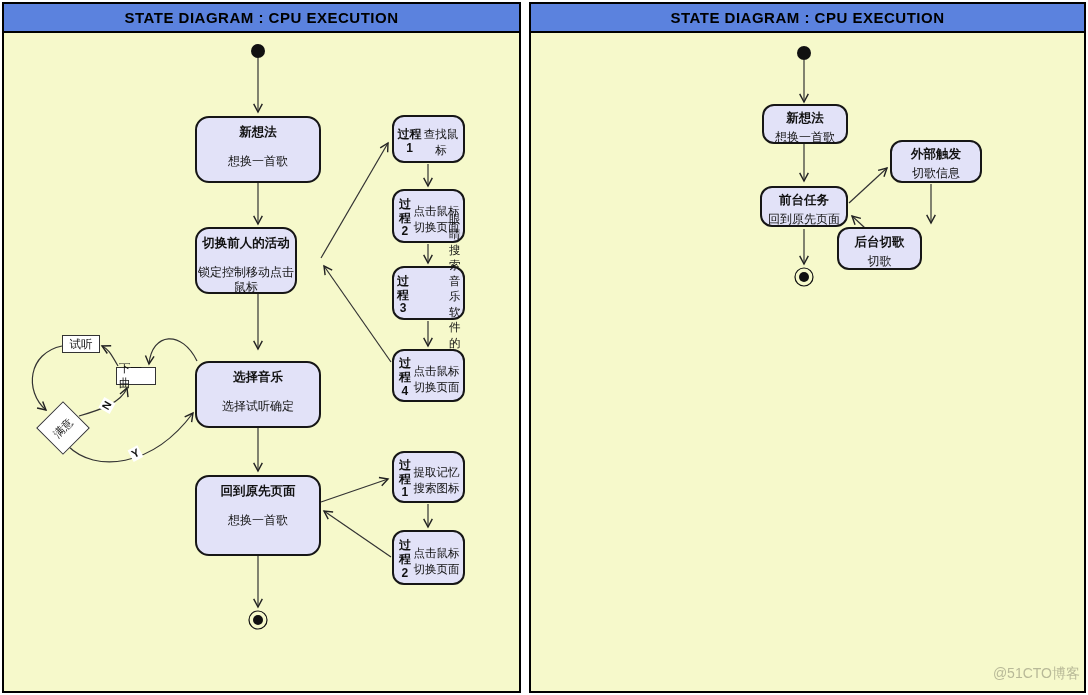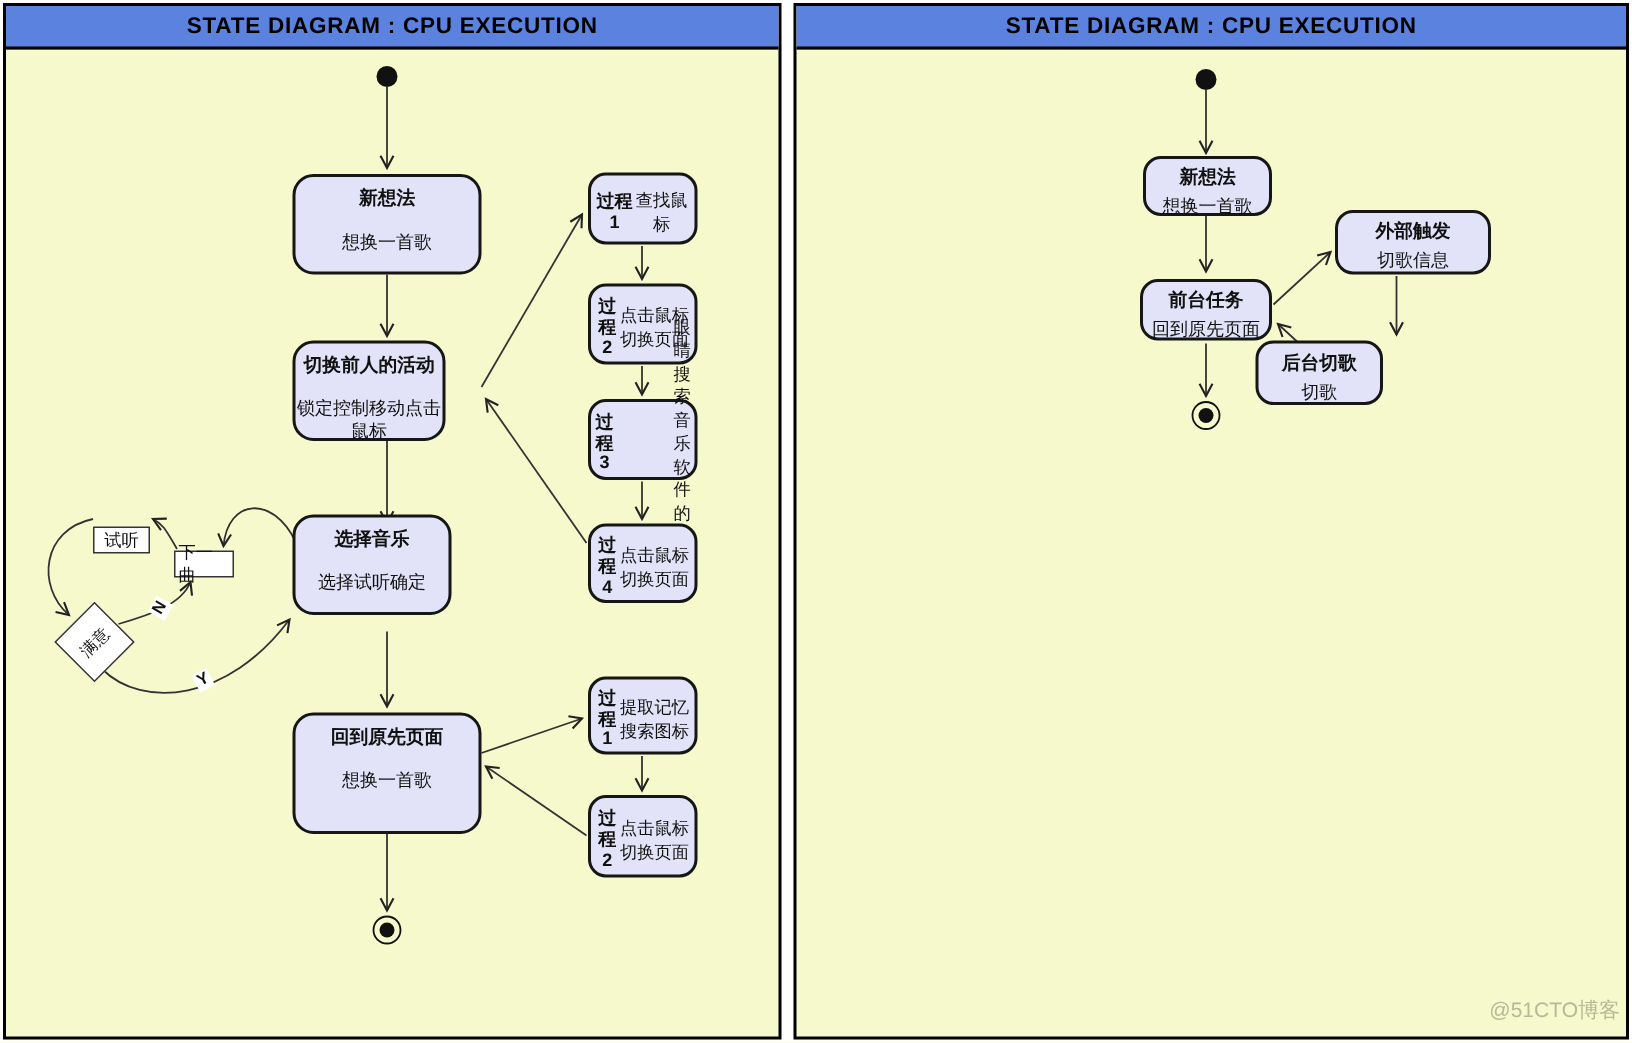--- a/index.html
+++ b/index.html
@@ -120,21 +120,21 @@
 </svg>
 
 <div class="state" style="left:195px;top:116px;width:126px;height:67px;">
   <div class="title">新想法</div>
   <div class="desc">想换一首歌</div>
 </div>
 <div class="state" style="left:195px;top:227px;width:102px;height:67px;">
   <div class="title">切换前人的活动</div>
   <div class="desc">锁定控制移动点击鼠标</div>
 </div>
-<div class="state" style="left:195px;top:343px;width:106px;height:67px;">
+<div class="state" style="left:195px;top:361px;width:126px;height:67px;">
   <div class="title">选择音乐</div>
   <div class="desc">选择试听确定</div>
 </div>
 <div class="state" style="left:195px;top:475px;width:126px;height:81px;">
   <div class="title">回到原先页面</div>
   <div class="desc">想换一首歌</div>
 </div>
 
 <div class="proc" style="left:392px;top:115px;width:73px;height:48px;">
   <div class="title">过程1</div>
@@ -154,41 +154,41 @@
 </div>
 <div class="proc" style="left:392px;top:451px;width:73px;height:52px;">
   <div class="title">过程1</div>
   <div class="desc">提取记忆搜索图标</div>
 </div>
 <div class="proc" style="left:392px;top:530px;width:73px;height:55px;">
   <div class="title">过程2</div>
   <div class="desc">点击鼠标切换页面</div>
 </div>
 
-<div class="mini" style="left:62px;top:351px;width:38px;height:18px;">
+<div class="mini" style="left:62px;top:335px;width:38px;height:18px;">
   <span>试听</span>
 </div>
 <div class="mini" style="left:116px;top:367px;width:40px;height:18px;">
   <span>下一曲</span>
 </div>
 <div class="diamond" style="left:44px;top:409px;">
   <span>满意</span>
 </div>
 <div class="rot-label" style="left:101px;top:399px;transform:rotate(-60deg);">N</div>
 <div class="rot-label" style="left:130px;top:447px;transform:rotate(-28deg);">Y</div>
 
 <div class="state2" style="left:762px;top:104px;width:86px;height:40px;">
   <div class="title">新想法</div>
   <div class="desc">想换一首歌</div>
 </div>
 <div class="state2" style="left:760px;top:186px;width:88px;height:41px;">
   <div class="title">前台任务</div>
   <div class="desc">回到原先页面</div>
 </div>
-<div class="state2" style="left:890px;top:140px;width:104px;height:43px;">
+<div class="state2" style="left:890px;top:140px;width:92px;height:43px;">
   <div class="title">外部触发</div>
   <div class="desc">切歌信息</div>
 </div>
 <div class="state2" style="left:837px;top:227px;width:85px;height:43px;justify-content:flex-end;">
   <div class="title">后台切歌</div>
   <div class="desc">切歌</div>
 </div>
 
 <div class="watermark">@51CTO博客</div>
 

